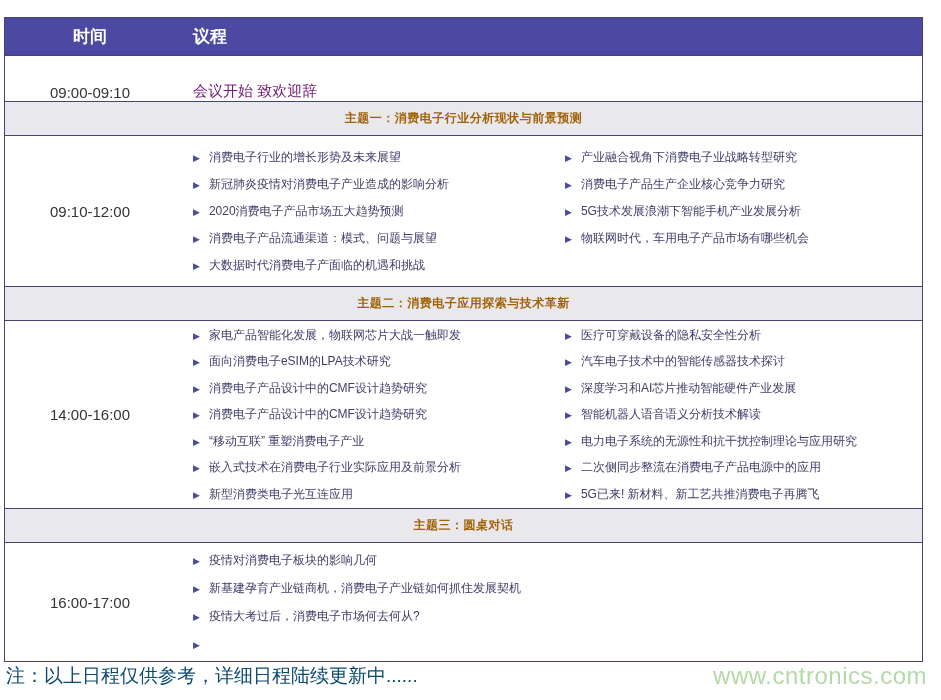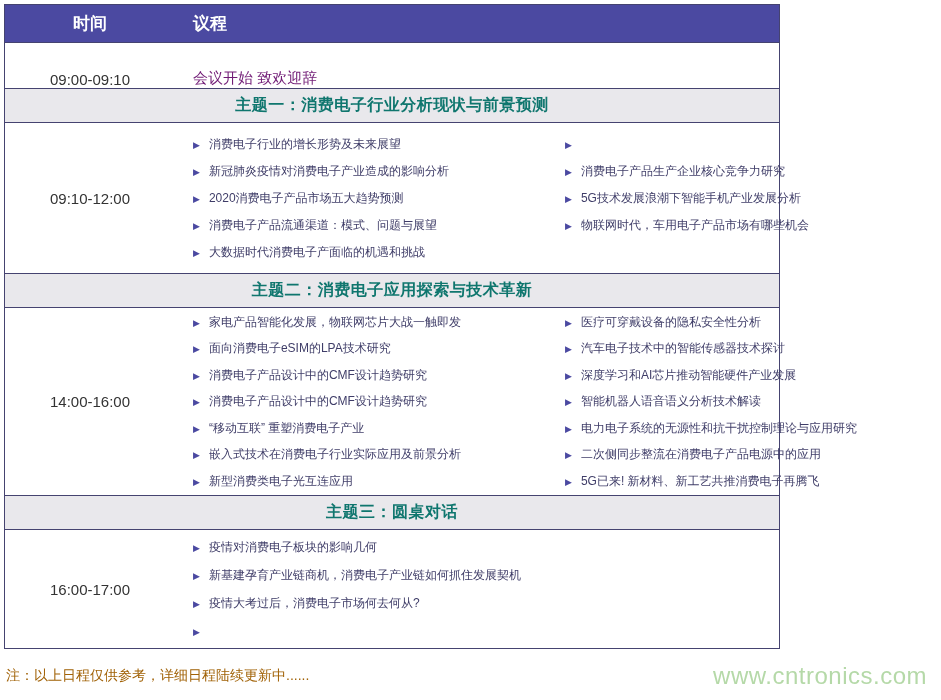--- a/index.html
+++ b/index.html
@@ -10,22 +10,22 @@
   .page {
     position: relative;
     width: 941px;
     height: 700px;
     background: #ffffff;
     overflow: hidden;
   }
   .agenda-table {
     position: absolute;
     left: 4px;
-    top: 4px;
-    width: 776px;
+    top: 17px;
+    width: 919px;
     border: 1px solid #454370;
   }
   .row { display: flex; width: 100%; background: #ffffff; }
   .cell-time {
     width: 170px;
     flex: 0 0 170px;
     display: flex;
     align-items: center;
     justify-content: center;
     font-size: 15px;
@@ -56,23 +56,23 @@
   .band {
     height: 35px;
     background: #e9e8ec;
     border-top: 1px solid #454370;
     border-bottom: 1px solid #454370;
     display: flex;
     align-items: center;
     justify-content: center;
   }
   .band-title {
-    color: #0f766e;
+    color: #a16207;
     font-weight: bold;
-    font-size: 16px;
+    font-size: 12px;
     letter-spacing: 0.5px;
   }
   
   .session-1 { height: 150px; }
   .session-2 { height: 187px; }
   .session-3 { height: 118px; }
   .two-col {
     display: grid;
     grid-template-columns: 372px 1fr;
     align-items: start;
@@ -103,22 +103,22 @@
     position: absolute;
     left: 4px;
     right: 4px;
     top: 656px;
     height: 40px;
     display: flex;
     align-items: center;
     justify-content: space-between;
   }
   .footer-note {
-    font-size: 14px;
-    color: #a16207;
+    font-size: 19px;
+    color: #0c4a6e;
     padding-left: 2px;
   }
   .watermark {
     font-size: 24px;
     color: #b5d9a8;
     padding-right: 10px;
     letter-spacing: 0.5px;
   }
 </style>
 </head>
@@ -162,20 +162,21 @@
                 <span class="item-text">消费电子产品流通渠道：模式、问题与展望</span>
               </li>
               <li class="agenda-item">
                 <span class="bullet">▶</span>
                 <span class="item-text">大数据时代消费电子产面临的机遇和挑战</span>
               </li>
             </ul>
           <ul class="agenda-list">
               <li class="agenda-item">
                 <span class="bullet">▶</span>
+                <span class="item-text">产业融合视角下消费电子业战略转型研究</span>
               </li>
               <li class="agenda-item">
                 <span class="bullet">▶</span>
                 <span class="item-text">消费电子产品生产企业核心竞争力研究</span>
               </li>
               <li class="agenda-item">
                 <span class="bullet">▶</span>
                 <span class="item-text">5G技术发展浪潮下智能手机产业发展分析</span>
               </li>
               <li class="agenda-item">

